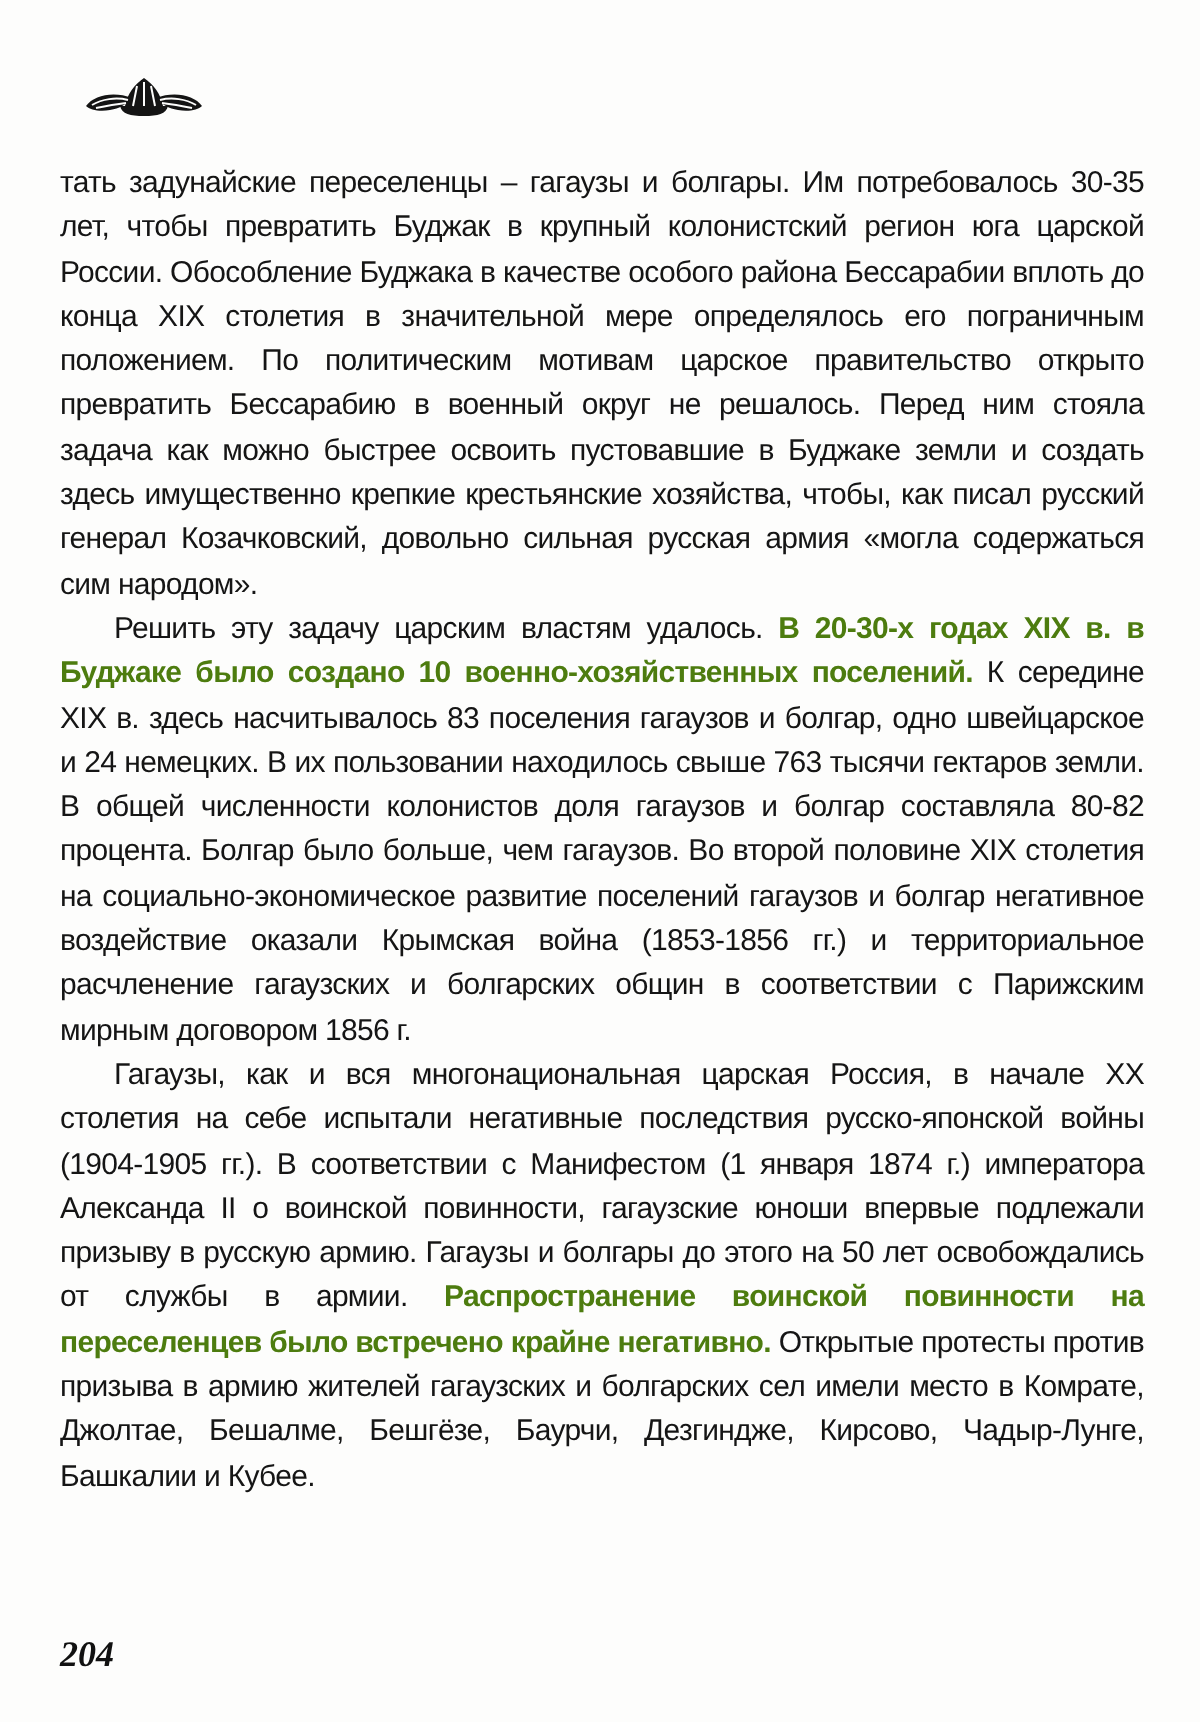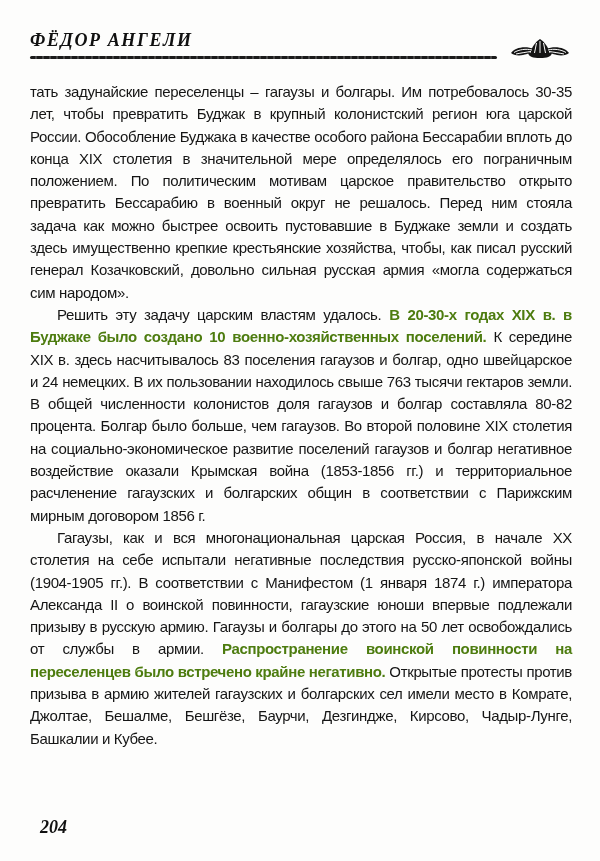--- a/index.html
+++ b/index.html
@@ -52,39 +52,35 @@
     line-height: 22.3px;
     letter-spacing: -0.35px;
     text-align: justify;
     color: #151515;
   }
   .body-text p { margin: 0; }
   .body-text p.indent { text-indent: 27px; }
   .body-text b { font-weight: bold; color: #4d7c0f; }
   .page-number {
     position: absolute;
-    left: 40px;
+    left: 30px;
     top: 817px;
     font-family: "Liberation Serif", serif;
     font-style: italic;
     font-weight: bold;
     font-size: 18px;
     color: #111111;
   }
 </style>
 </head>
 <body>
 
 <div class="page">
 
   <header class="page-header">
-    <div class="header-left">
-      <h1 class="running-title">ФЁДОР АНГЕЛИ</h1>
-      <div class="header-rule"></div>
-    </div>
     <svg class="ornament" viewBox="0 0 128 44" width="64" height="22" aria-hidden="true">
       <g fill="#141414" stroke="none">
         <path d="M6 30 C14 19 34 15 52 22 C44 30 40 32 30 34 C20 36 10 34 6 30 Z"></path>
         <path d="M122 30 C114 19 94 15 76 22 C84 30 88 32 98 34 C108 36 118 34 122 30 Z"></path>
         <path d="M64 2 C55 8 47 18 45 30 L83 30 C81 18 73 8 64 2 Z"></path>
         <path d="M40 30 L88 30 C86 38 78 40 64 40 C50 40 42 38 40 30 Z"></path>
       </g>
       <g stroke="#fdfdfc" stroke-width="2" fill="none">
         <path d="M64 6 L64 30 M57 10 L53 30 M71 10 L75 30"></path>
         <path d="M12 29 C22 23 36 21 48 24 M16 32 C26 30 38 28 46 27"></path>

